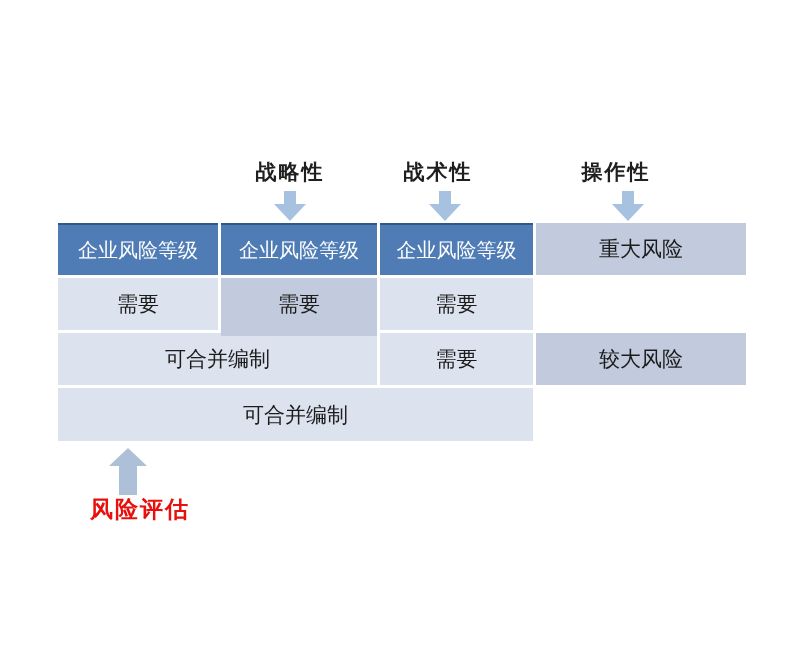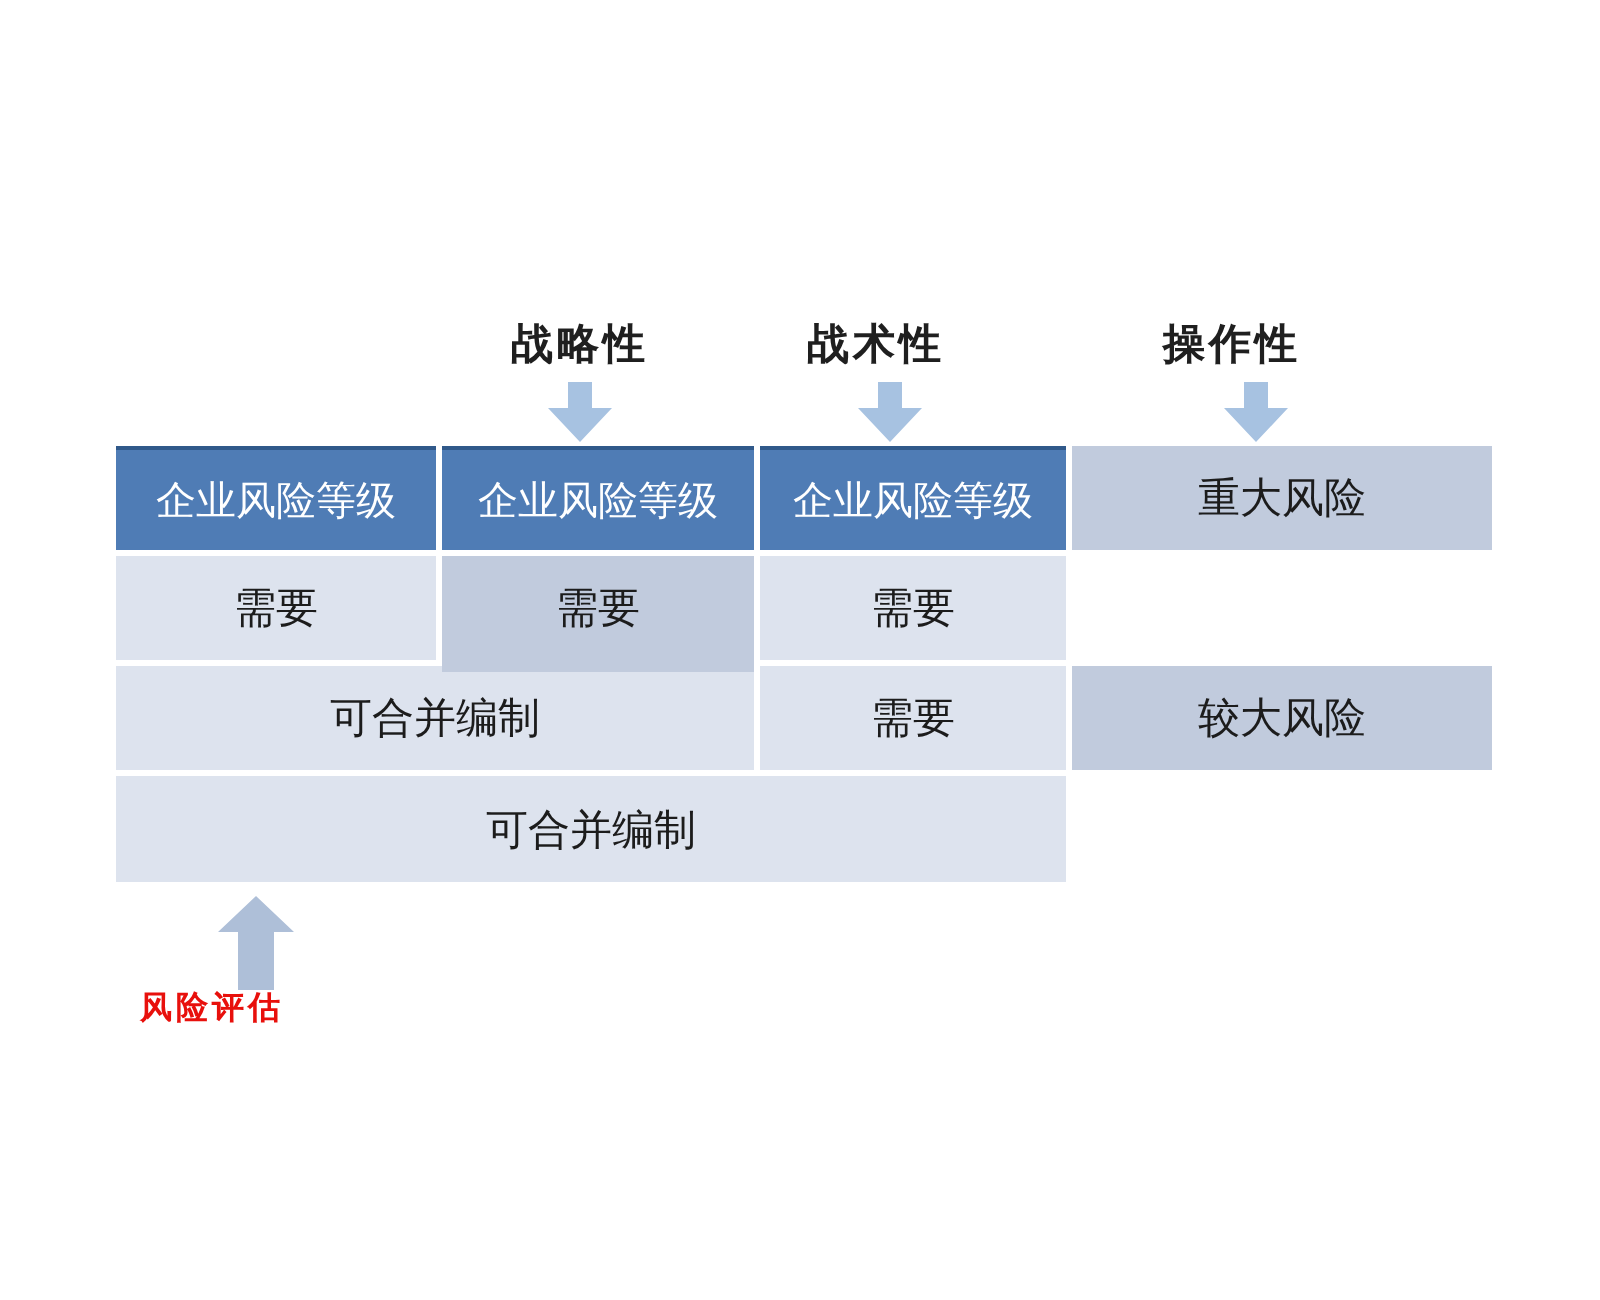--- a/index.html
+++ b/index.html
@@ -90,23 +90,23 @@
   
   .up-arrow{
     position:absolute;
     left:109px;top:448px;
     width:38px;height:47px;
   }
   .bottom-label{
     position:absolute;
     left:70px;top:494px;
     width:120px;
-    text-align:left;
+    text-align:right;
     font-family:"Liberation Serif", cursive;
-    font-size:16px;
+    font-size:23px;
     font-weight:700;
     color:var(--accent-red);
     letter-spacing:2px;
   }
 </style>
 </head>
 <body>
 
 <div class="canvas">
 

